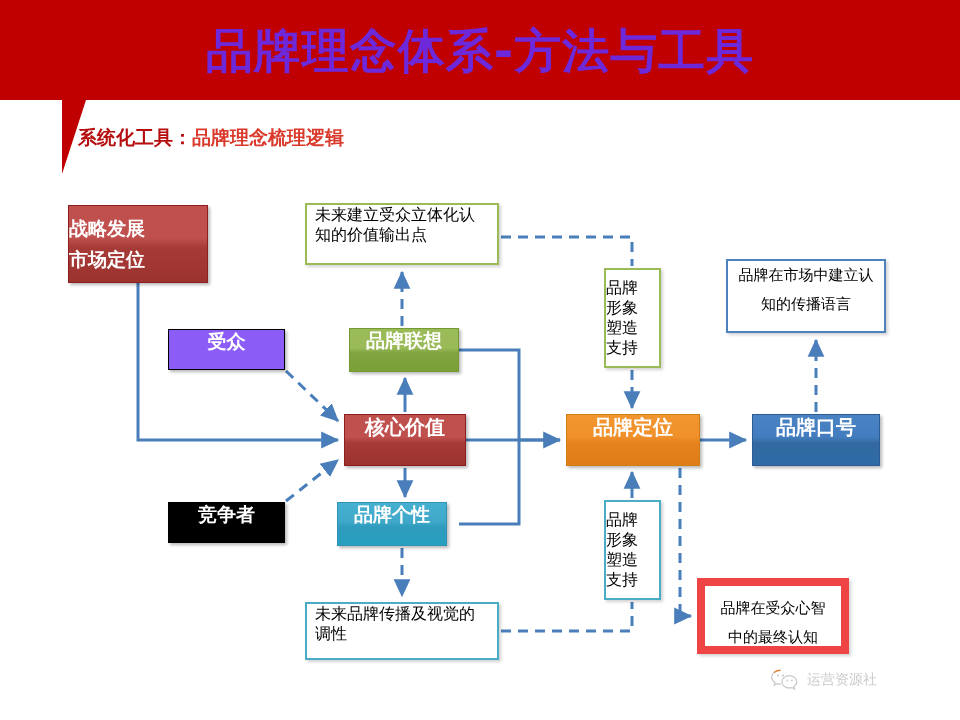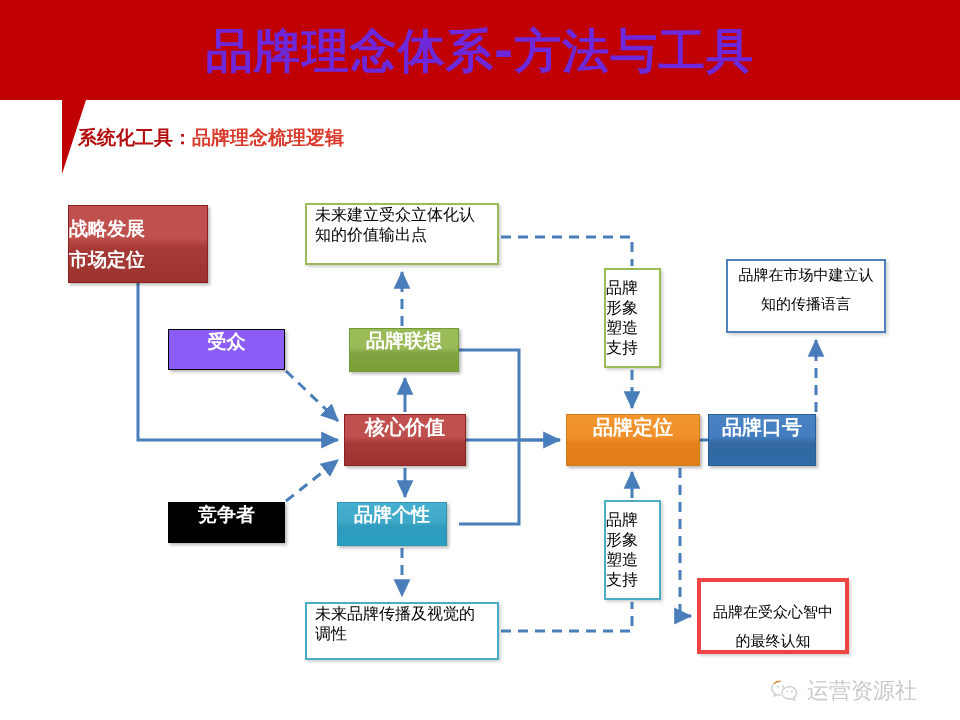--- a/index.html
+++ b/index.html
@@ -80,21 +80,21 @@
     left:337px;top:502px;width:110px;height:44px;font-size:19px;
     border:1px solid #2f93b5;
     background:linear-gradient(to bottom,#46b0d0 0%,#3fa8c8 45%,#2f9bbd 57%,#27a0bf 100%);
   }
   .n-position{
     left:566px;top:414px;width:134px;height:52px;font-size:20px;
     border:1px solid #d07f17;
     background:linear-gradient(to bottom,#f2962e 0%,#f0902a 44%,#e5821c 56%,#e07d18 100%);
   }
   .n-slogan{
-    left:708px;top:414px;width:108px;height:52px;font-size:20px;
+    left:752px;top:414px;width:128px;height:52px;font-size:20px;
     border:1px solid #2b5c96;
     background:linear-gradient(to bottom,#4a83c4 0%,#437dbf 44%,#33699f 57%,#2e6ba8 100%);
   }
 
   .n-value-out{
     left:305px;top:203px;width:194px;height:62px;font-size:16px;
     border:2px solid #9bbb59;
     justify-content:flex-start;text-align:left;padding:0 8px;
   }
   .n-tonality{
@@ -102,38 +102,38 @@
     border:2px solid #4bacc6;
     justify-content:flex-start;text-align:left;padding:0 8px;
   }
   .n-lang{
     left:726px;top:259px;width:160px;height:74px;font-size:15px;
     border:2px solid #4f81bd;
     padding:0 10px;line-height:1.9;
   }
   .n-final{
     left:697px;top:578px;width:152px;height:76px;font-size:15px;
-    border:4px solid #ef4444;
-    padding:16px 10px;line-height:1.9;
+    border:8px solid #ef4444;
+    padding:8px 10px;line-height:1.9;
   }
   .n-support-top{
     left:604px;top:268px;width:57px;height:100px;font-size:16px;
     border:2px solid #9bbb59;flex-direction:column;
   }
   .n-support-bot{
     left:604px;top:500px;width:57px;height:100px;font-size:16px;
     border:2px solid #4bacc6;flex-direction:column;
   }
   .vline{display:block;}
 
   
   .watermark{
     position:absolute;left:770px;top:668px;
     display:flex;align-items:center;gap:7px;
-    color:#c9c9c9;font-size:22px;white-space:nowrap;margin-top:8px;
+    color:#c9c9c9;font-size:14px;white-space:nowrap;
   }
   .wm-icon{display:block;}
 </style>
 </head>
 <body>
 
 <div id="slide">
 
   <div class="header-band"></div>
   <div class="header-title">品牌理念体系-方法与工具</div>

